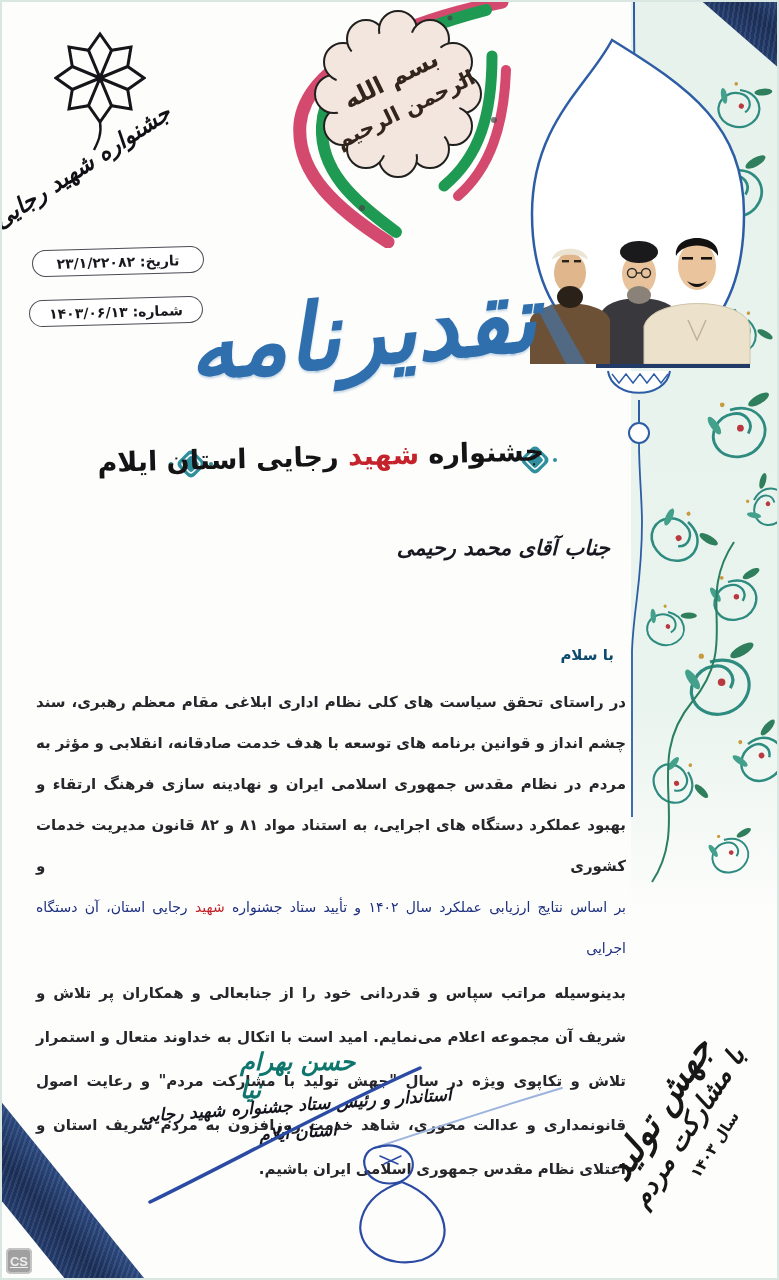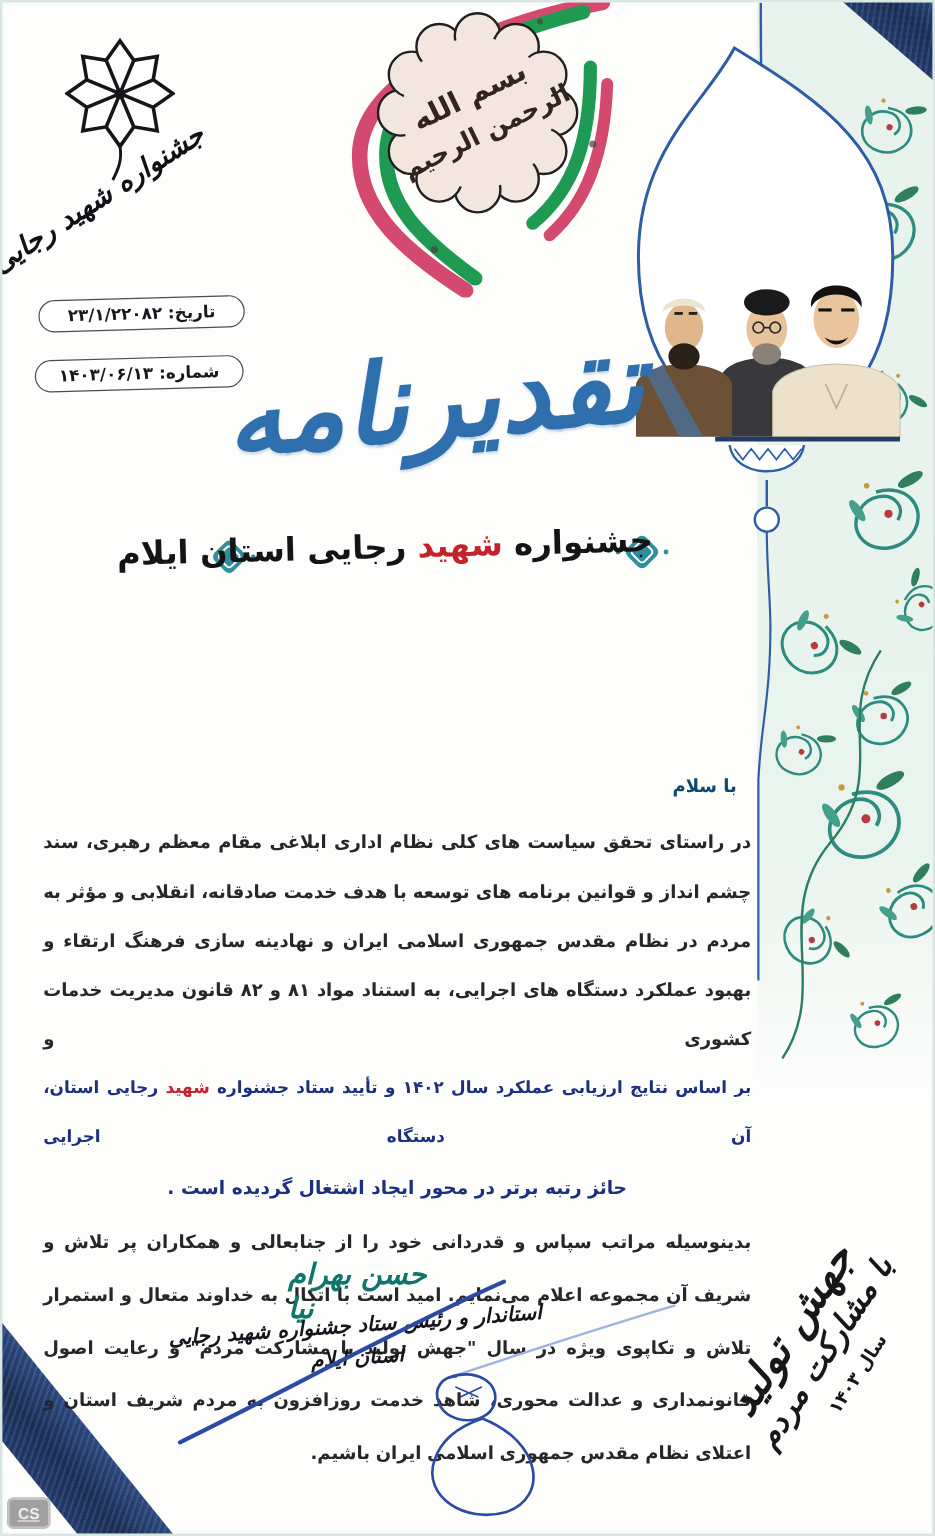--- a/index.html
+++ b/index.html
@@ -39,34 +39,34 @@
     position:absolute;left:178px;top:438px;width:364px;text-align:center;
     font-size:27px;font-weight:700;color:#141416;direction:rtl;transform:rotate(-1.5deg);
     white-space:nowrap;
   }
   .red{color:#c4232b;}
   .recip-name{position:absolute;right:167px;top:534px;font-size:21px;font-weight:700;font-style:italic;color:#191922;direction:rtl;}
   .recip-title{position:absolute;right:161px;top:586px;font-size:19px;font-weight:700;font-style:italic;color:#191922;direction:rtl;}
   .salutation{position:absolute;right:163px;top:644px;font-size:15px;font-weight:700;color:#0c4a6e;direction:rtl;}
   .body-block{position:absolute;left:34px;right:151px;top:680px;direction:rtl;color:#26262b;}
   .p-just{font-size:15px;font-weight:700;line-height:41px;text-align:justify;text-align-last:justify;word-spacing:-0.5px;}
-  .p-high{font-size:14px;font-weight:700;line-height:41px;color:#1d2f7f;text-align:justify;text-align-last:justify;}
+  .p-high{font-size:14px;font-weight:400;line-height:41px;color:#1d2f7f;text-align:justify;text-align-last:justify;}
   .p-result{font-size:15.5px;font-weight:700;line-height:42px;color:#1d2f7f;text-align:center;}
   .p2{font-size:15px;font-weight:700;line-height:44px;text-align:justify;text-align-last:right;word-spacing:-0.5px;margin-top:2px;}
   .signer-name{position:absolute;left:238px;top:1046px;width:134px;text-align:left;font-size:24px;font-weight:700;font-style:italic;color:#0f766e;direction:rtl;}
   .signer-title{position:absolute;left:138px;top:1090px;width:314px;text-align:center;font-size:17px;line-height:27px;font-weight:700;font-style:italic;color:#15151d;direction:rtl;transform:rotate(-4deg);}
   .logo-caption{position:absolute;left:8px;top:142px;width:172px;text-align:center;
     font-size:23px;font-weight:700;font-style:italic;color:#101016;transform:rotate(-33deg);direction:rtl;white-space:nowrap;}
   .slogan-wrap{position:absolute;left:583px;top:1018px;width:196px;height:208px;}
   .slogan{width:100%;height:100%;display:flex;flex-direction:column;align-items:center;justify-content:center;
     transform:rotate(-57deg);direction:rtl;color:#171717;text-align:center;}
   .slogan .l1{font-size:35px;font-weight:700;font-style:italic;line-height:38px;white-space:nowrap;}
   .slogan .l2{font-size:26px;font-weight:700;font-style:italic;line-height:30px;white-space:nowrap;}
   .slogan .yr{font-size:15px;font-weight:700;margin-top:8px;}
-  .wm-icon{position:absolute;left:4px;top:1246px;width:36px;height:26px;border-radius:5px;
+  .wm-icon{position:absolute;left:4px;top:1246px;width:26px;height:26px;border-radius:5px;
     background:#a0a0a0;box-shadow:inset 0 0 0 2px #c4c4c4;color:#ededed;
     font:700 13px "Liberation Sans",sans-serif;display:flex;align-items:center;justify-content:center;text-decoration:underline;}
   .wm-text{position:absolute;left:40px;top:1236px;font:400 30px "Liberation Sans",sans-serif;color:#bfbfbf;letter-spacing:1px;}
 </style>
 </head>
 <body>
 
 <div id="page">
 
   <svg class="abs" style="left:490px;top:0;" width="289" height="940" viewBox="0 0 289 940">
@@ -217,28 +217,28 @@
       <rect x="12" y="7" width="22" height="22" rx="5" fill="#2f8f9d"></rect>
       <rect x="16" y="11" width="14" height="14" rx="3" fill="none" stroke="#ffffff" stroke-width="1.6"></rect>
     </g>
     <circle cx="3" cy="18" r="2" fill="#2f8f9d"></circle>
       <circle cx="43" cy="18" r="2" fill="#2f8f9d"></circle>
   </svg>
   <div class="subtitle">
     <span>جشنواره </span><span class="red">شهید</span><span> رجایی استان ایلام</span>
   </div>
 
+  <div class="recip-name">جناب آقای محمد رحیمی</div>
   <div class="salutation">با سلام</div>
 
   <div class="body-block">
     <div class="p-just">در راستای تحقق سیاست های کلی نظام اداری ابلاغی مقام معظم رهبری، سند چشم انداز و قوانین برنامه های توسعه با هدف خدمت صادقانه، انقلابی و مؤثر به مردم در نظام مقدس جمهوری اسلامی ایران و نهادینه سازی فرهنگ ارتقاء و بهبود عملکرد دستگاه های اجرایی، به استناد مواد ۸۱ و ۸۲ قانون مدیریت خدمات کشوری و</div>
     <div class="p-high">
       <span>بر اساس نتایج ارزیابی عملکرد سال ۱۴۰۲ و تأیید ستاد جشنواره </span><span class="red">شهید</span><span> رجایی استان، آن دستگاه اجرایی</span>
     </div>
-    <div class="p-result">حائز رتبه برتر در محور ایجاد اشتغال گردیده است .</div>
     <div class="p2">بدینوسیله مراتب سپاس و قدردانی خود را از جنابعالی و همکاران پر تلاش و شریف آن مجموعه اعلام می‌نمایم. امید است با اتکال به خداوند متعال و استمرار تلاش و تکاپوی ویژه در سال "جهش تولید با مشارکت مردم" و رعایت اصول قانونمداری و عدالت محوری، شاهد خدمت روزافزون به مردم شریف استان و اعتلای نظام مقدس جمهوری اسلامی ایران باشیم.</div>
   </div>
 
   <div class="signer-name">حسن بهرام نیا</div>
   <div class="signer-title">استاندار و رئیس ستاد جشنواره شهید رجایی استان ایلام</div>
   <svg class="abs" style="left:120px;top:1050px;" width="460" height="220" viewBox="0 0 460 220">
     <g fill="none" stroke-linecap="round">
       <path d="M440,36 C360,60 300,80 252,96" stroke="#9db4dd" stroke-width="2"></path>
       <path d="M298,16 C210,55 110,110 28,150" stroke="#2b4aa3" stroke-width="3.5"></path>
       <path d="M252,96 C275,88 295,100 290,118 C284,136 252,136 244,118 C238,104 248,95 258,95" stroke="#2b4aa3" stroke-width="2.2"></path>

